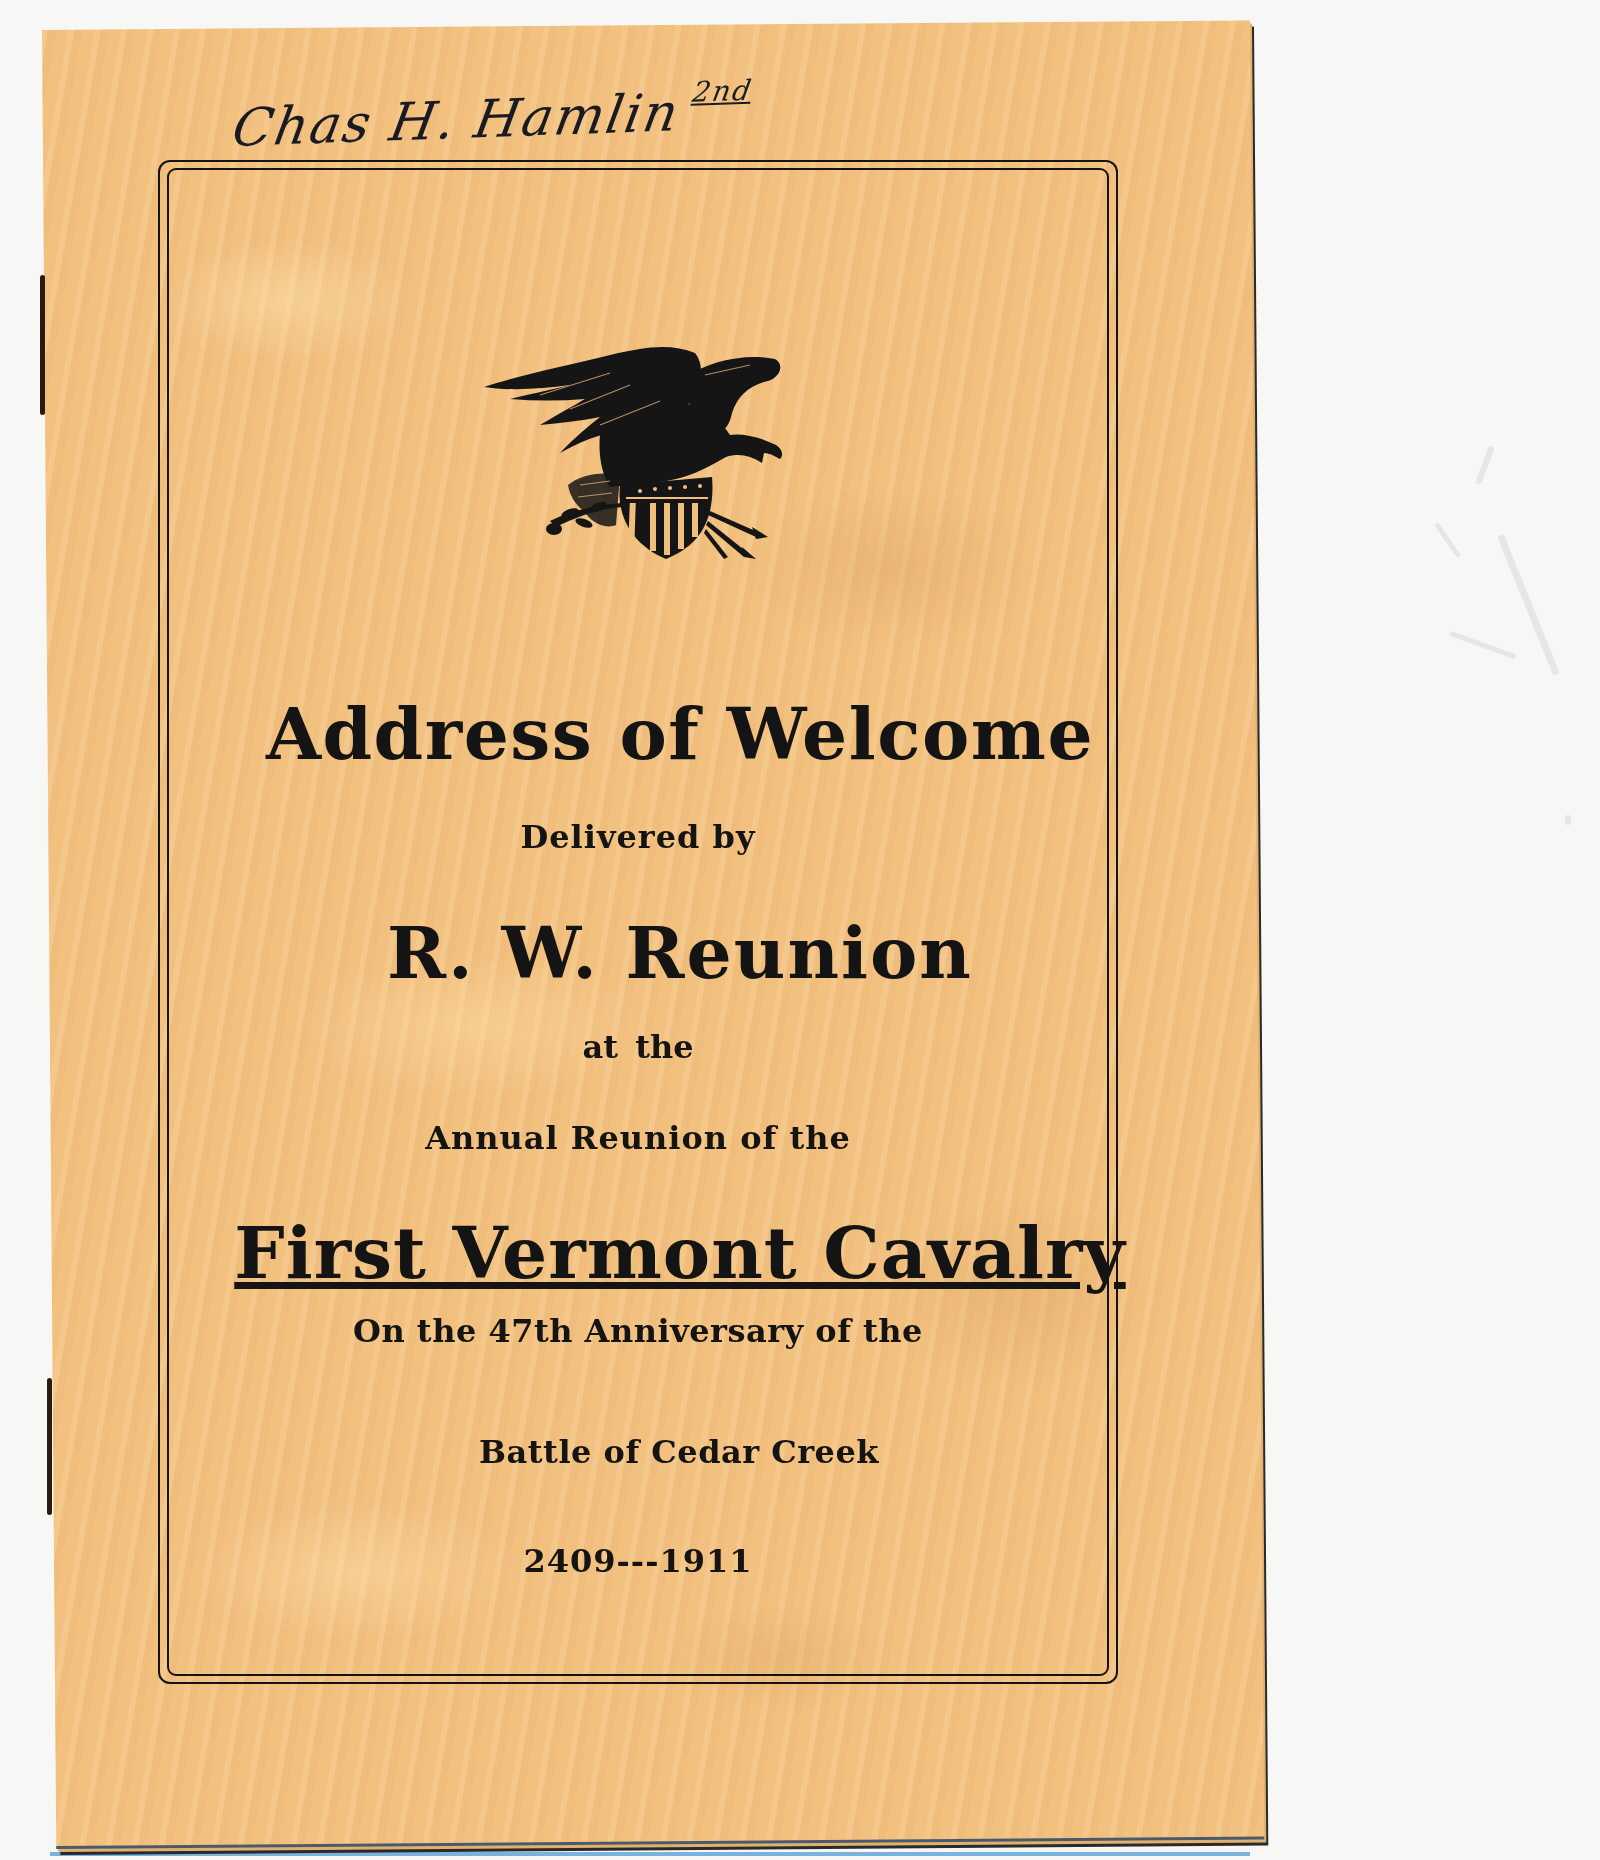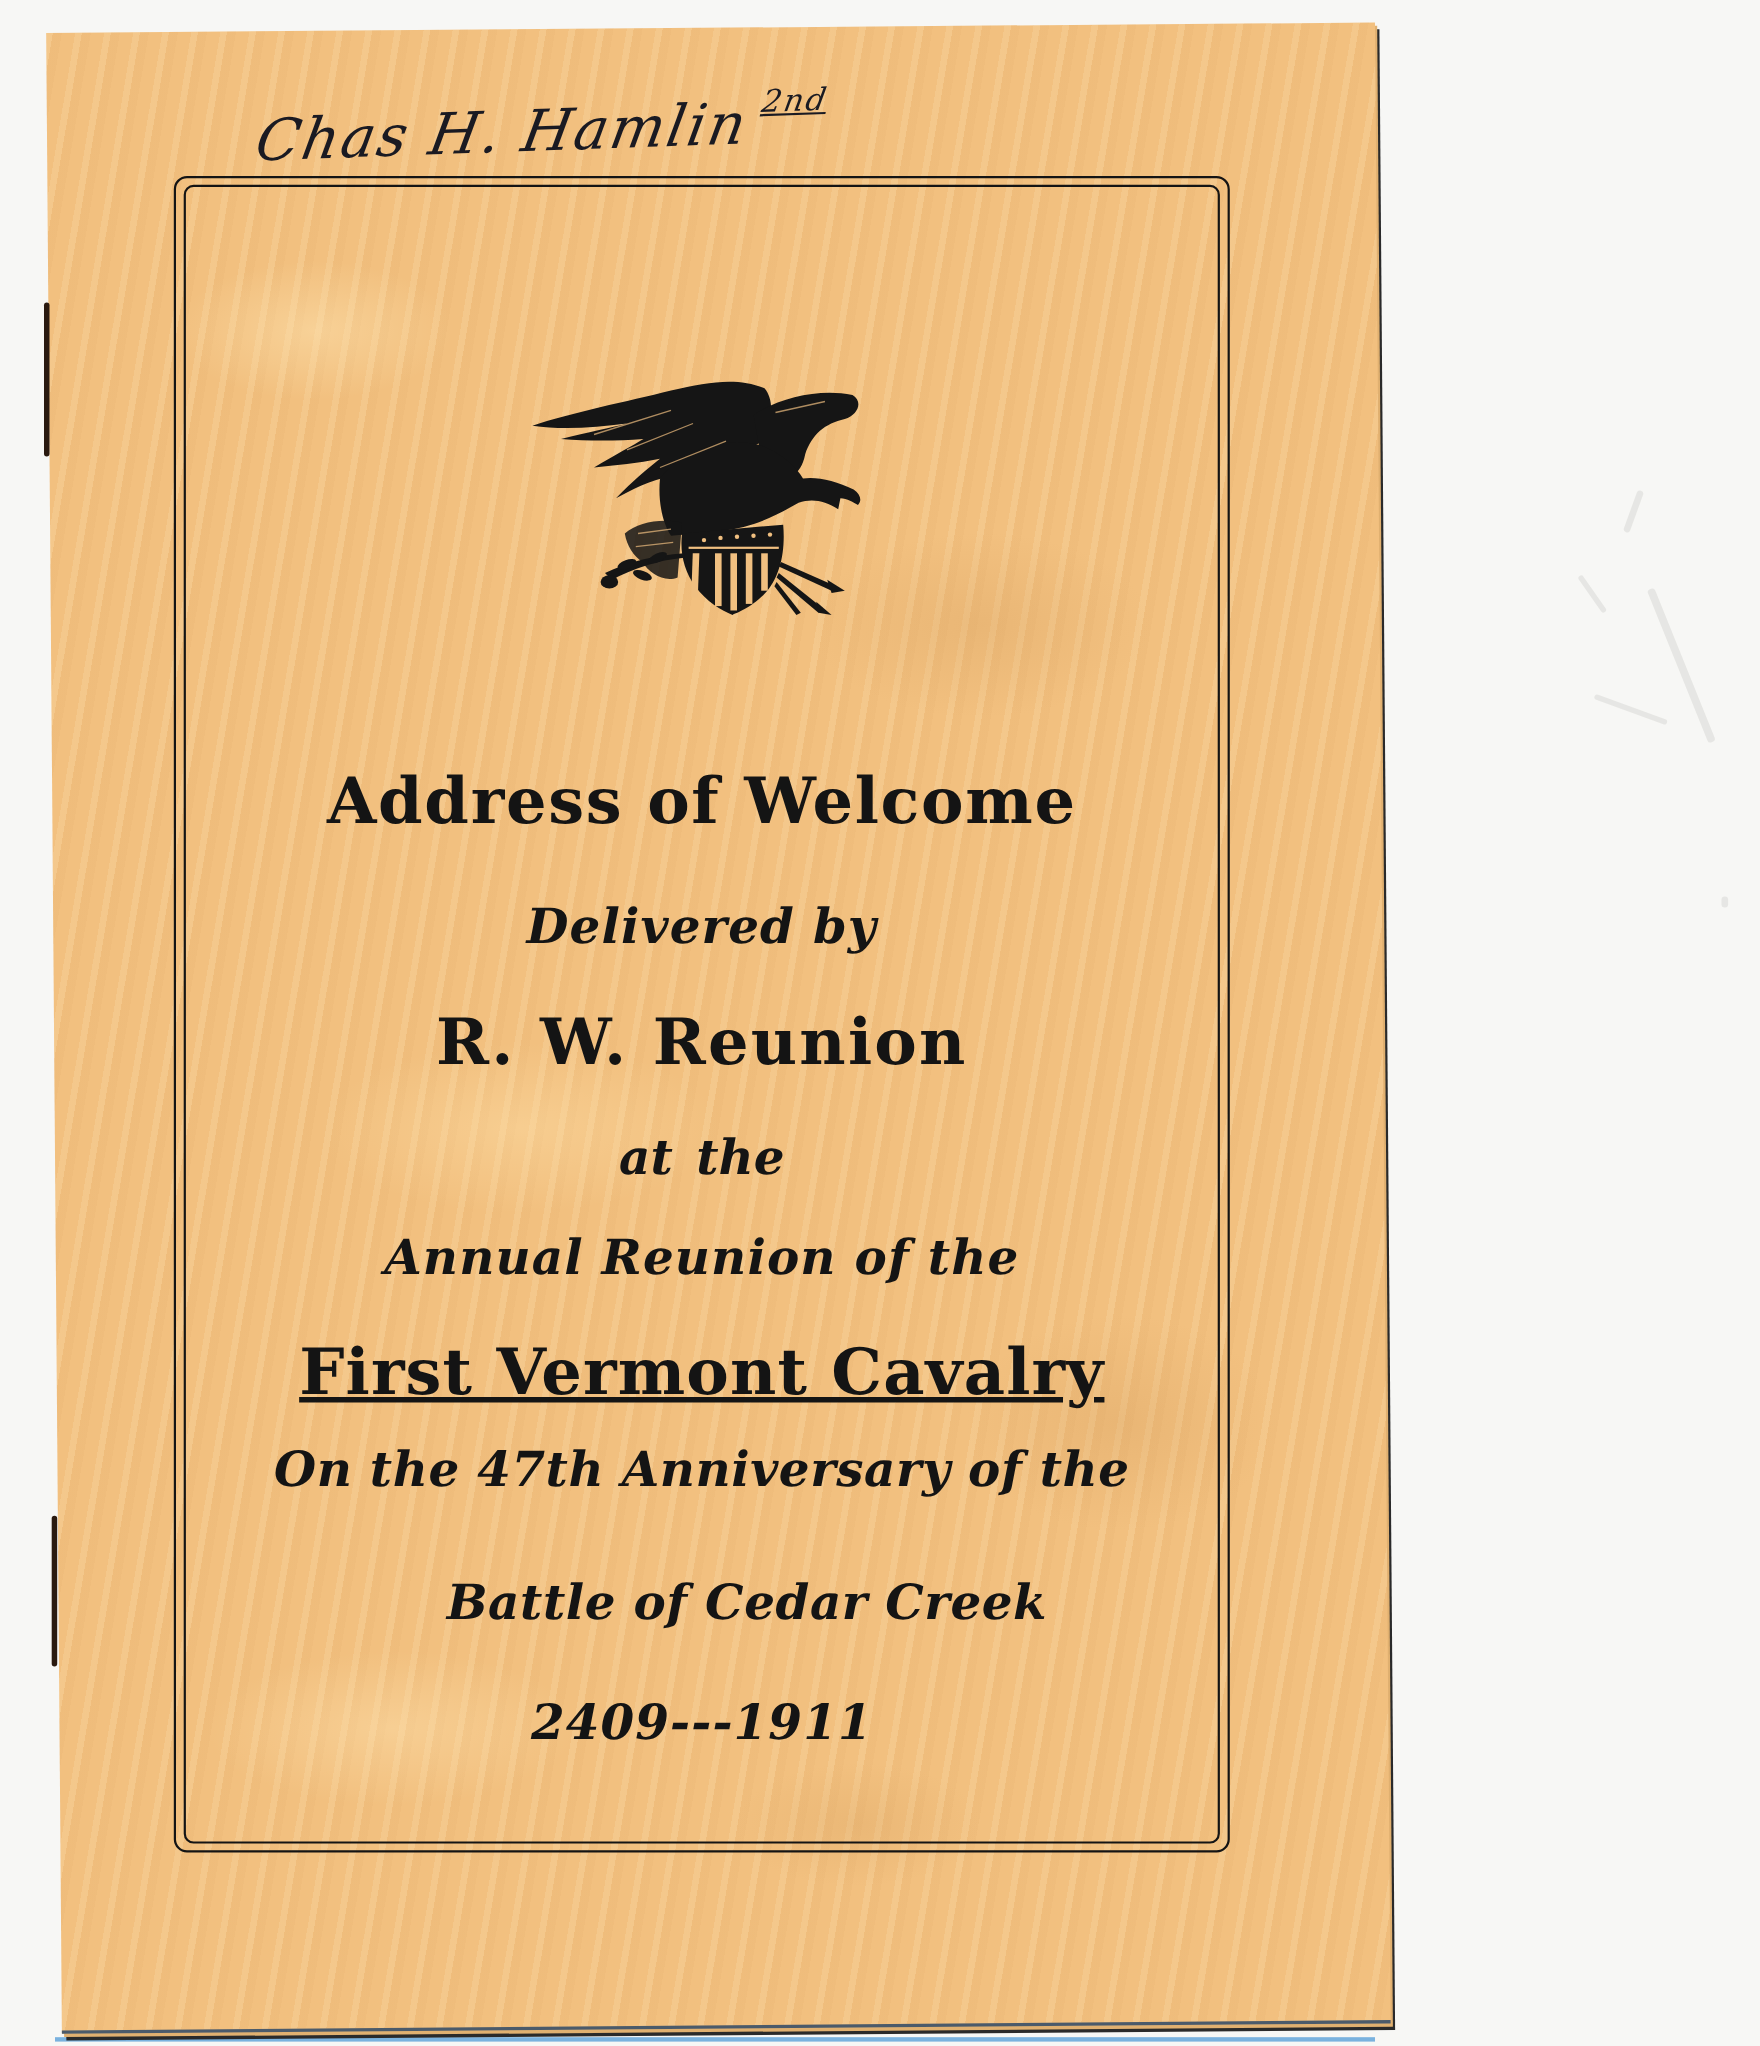--- a/index.html
+++ b/index.html
@@ -42,22 +42,22 @@
     transform: rotate(-2deg) skewX(-12deg); transform-origin:left bottom;
     white-space:nowrap;
   }
   .signature sup { font-size:28px; vertical-align:28px; margin-left:10px; text-decoration:underline; }
   .eagle { position:absolute; left:480px; top:325px; width:312px; height:234px; }
   .line {
     position:absolute; left:0; width:1276px; text-align:center;
     font-family:"DejaVu Serif", serif; font-weight:bold; color:#141414;
     white-space:nowrap; line-height:1;
   }
-  .big { font-size:58px; }
-  .mid { font-size:44px;font-style:italic; }
+  .big { font-size:71px;padding-left:42px; }
+  .mid { font-size:32px; }
 </style>
 </head>
 <body>
 
 <div class="scratch" style="left:1482px;top:445px;width:6px;height:40px;transform:rotate(20deg);"></div>
 <div class="scratch" style="left:1445px;top:520px;width:5px;height:40px;transform:rotate(-35deg);"></div>
 <div class="scratch" style="left:1525px;top:530px;width:7px;height:150px;transform:rotate(-22deg);"></div>
 <div class="scratch" style="left:1480px;top:610px;width:5px;height:70px;transform:rotate(-70deg);"></div>
 <div class="scratch" style="left:1565px;top:815px;width:6px;height:10px;"></div>
 

